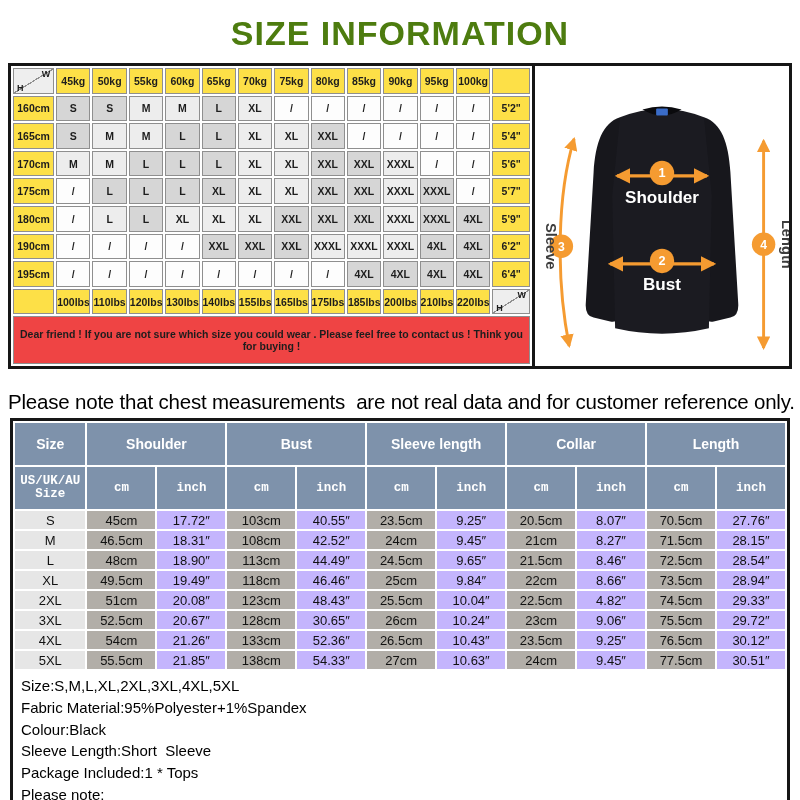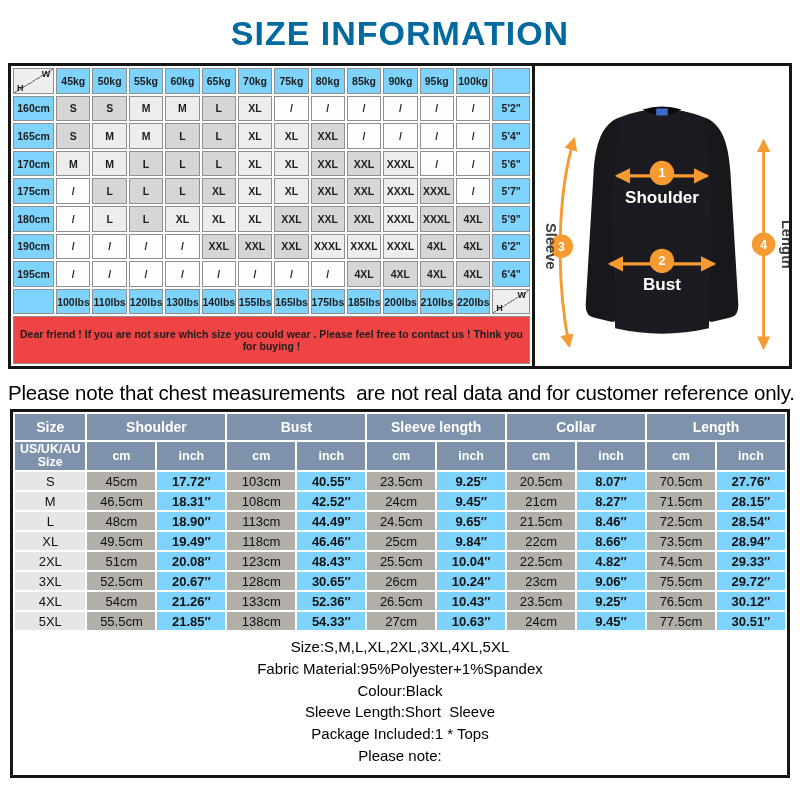--- a/index.html
+++ b/index.html
@@ -1,56 +1,56 @@
 <!DOCTYPE html>
 <html><head>
 <meta charset="utf-8">
 <style>
   * { box-sizing: border-box; margin: 0; padding: 0; }
   html,body { width: 800px; background: #fff; font-family: "Liberation Sans", sans-serif; color:#000; }
   body { height: 800px; overflow: hidden; }
 
-  .page-title { text-align:center; font-size:34px; font-weight:bold; letter-spacing:1px; padding:14px 0 10px 0; color:#0369a1; }
+  .page-title { text-align:center; font-size:34px; font-weight:bold; letter-spacing:1px; padding:14px 0 10px 0; color:#4d7c0f; }
 
   
   .top-box { margin:0 8px; border:3px solid #161616; display:flex; height:306px; background:#fff; }
   .wh-wrap { width:524px; border-right:3px solid #161616; }
   table.wh { width:100%; height:100%; border-collapse:separate; border-spacing:2px; table-layout:fixed; }
   table.wh td { border:1px solid #8f8f8f; text-align:center; vertical-align:middle;
                 font-size:10.5px; font-weight:bold; color:#1d1d1d; padding:0; overflow:hidden; }
-  td.hcell  { background:#7dd3fc; }
+  td.hcell  { background:#fde047; }
   td.norm   { background:#ededed; }
   td.hl     { background:#d6d6d6; }
   td.empty  { background:#fdfdfd; }
   td.notecell { background:#ef4444; font-size:11px; font-weight:bold; padding:3px 2px; }
   td.diag { position:relative;
             background:linear-gradient(to bottom right,#eeeeee 48.5%,#8f8f8f 48.5%,#8f8f8f 51.5%,#eeeeee 51.5%); }
   td.diag .dw { position:absolute; top:0px; right:3px; font-size:9px; }
   td.diag .dh { position:absolute; bottom:0px; left:3px; font-size:9px; }
 
   .shirt-panel { flex:1; position:relative; background:#fff; }
   .shirt-panel svg { width:100%; height:100%; display:block; }
 
   
-  .notice { font-size:20.5px; color:#000; padding:12px 2px 4px 8px; white-space:pre-wrap; letter-spacing:-0.2px; }
+  .notice { font-size:20.5px; color:#000; padding:21px 2px 4px 8px; white-space:pre-wrap; letter-spacing:-0.2px; }
 
   
   .bottom-box { margin:0 10px; border:3px solid #161616; background:#fff; }
   table.sz { width:100%; border-collapse:separate; border-spacing:2.5px; table-layout:fixed; }
   table.sz th, table.sz td { text-align:center; vertical-align:middle; padding:1px 0; }
-  table.sz th.g { background:#7e92ab; color:#fff; font-size:14px; font-weight:bold; height:26px; }
+  table.sz th.g { background:#7e92ab; color:#fff; font-size:14px; font-weight:bold; height:42px; }
   table.sz th.u { background:#7e92ab; color:#fff; font-size:12.5px; font-weight:bold;
-                  font-family:Liberation Sans, sans-serif; height:28px; line-height:13px;margin-top:26px; }
+                  font-family:Liberation Mono, monospace; height:42px; line-height:13px;margin-top:26px; }
   table.sz td { font-size:13px; height:18px; color:#111; }
   td.szlab { background:#e6e6e6; }
   td.cmcol { background:#b2aea8; }
-  td.incol { background:#7dd3fc;font-weight:bold; }
+  td.incol { background:#c4b5fd; }
 
   .details { padding:4px 8px 8px 8px; }
-  .details div { font-size:15px; line-height:21.8px; color:#000; white-space:pre-wrap;text-align:center; }
+  .details div { font-size:15px; line-height:21.8px; color:#000; white-space:pre-wrap; }
 </style>
 </head>
 <body>
 
 <div class="page-title">SIZE INFORMATION</div>
 
 <div class="top-box">
   <div class="wh-wrap">
     <table class="wh">
       <colgroup>

